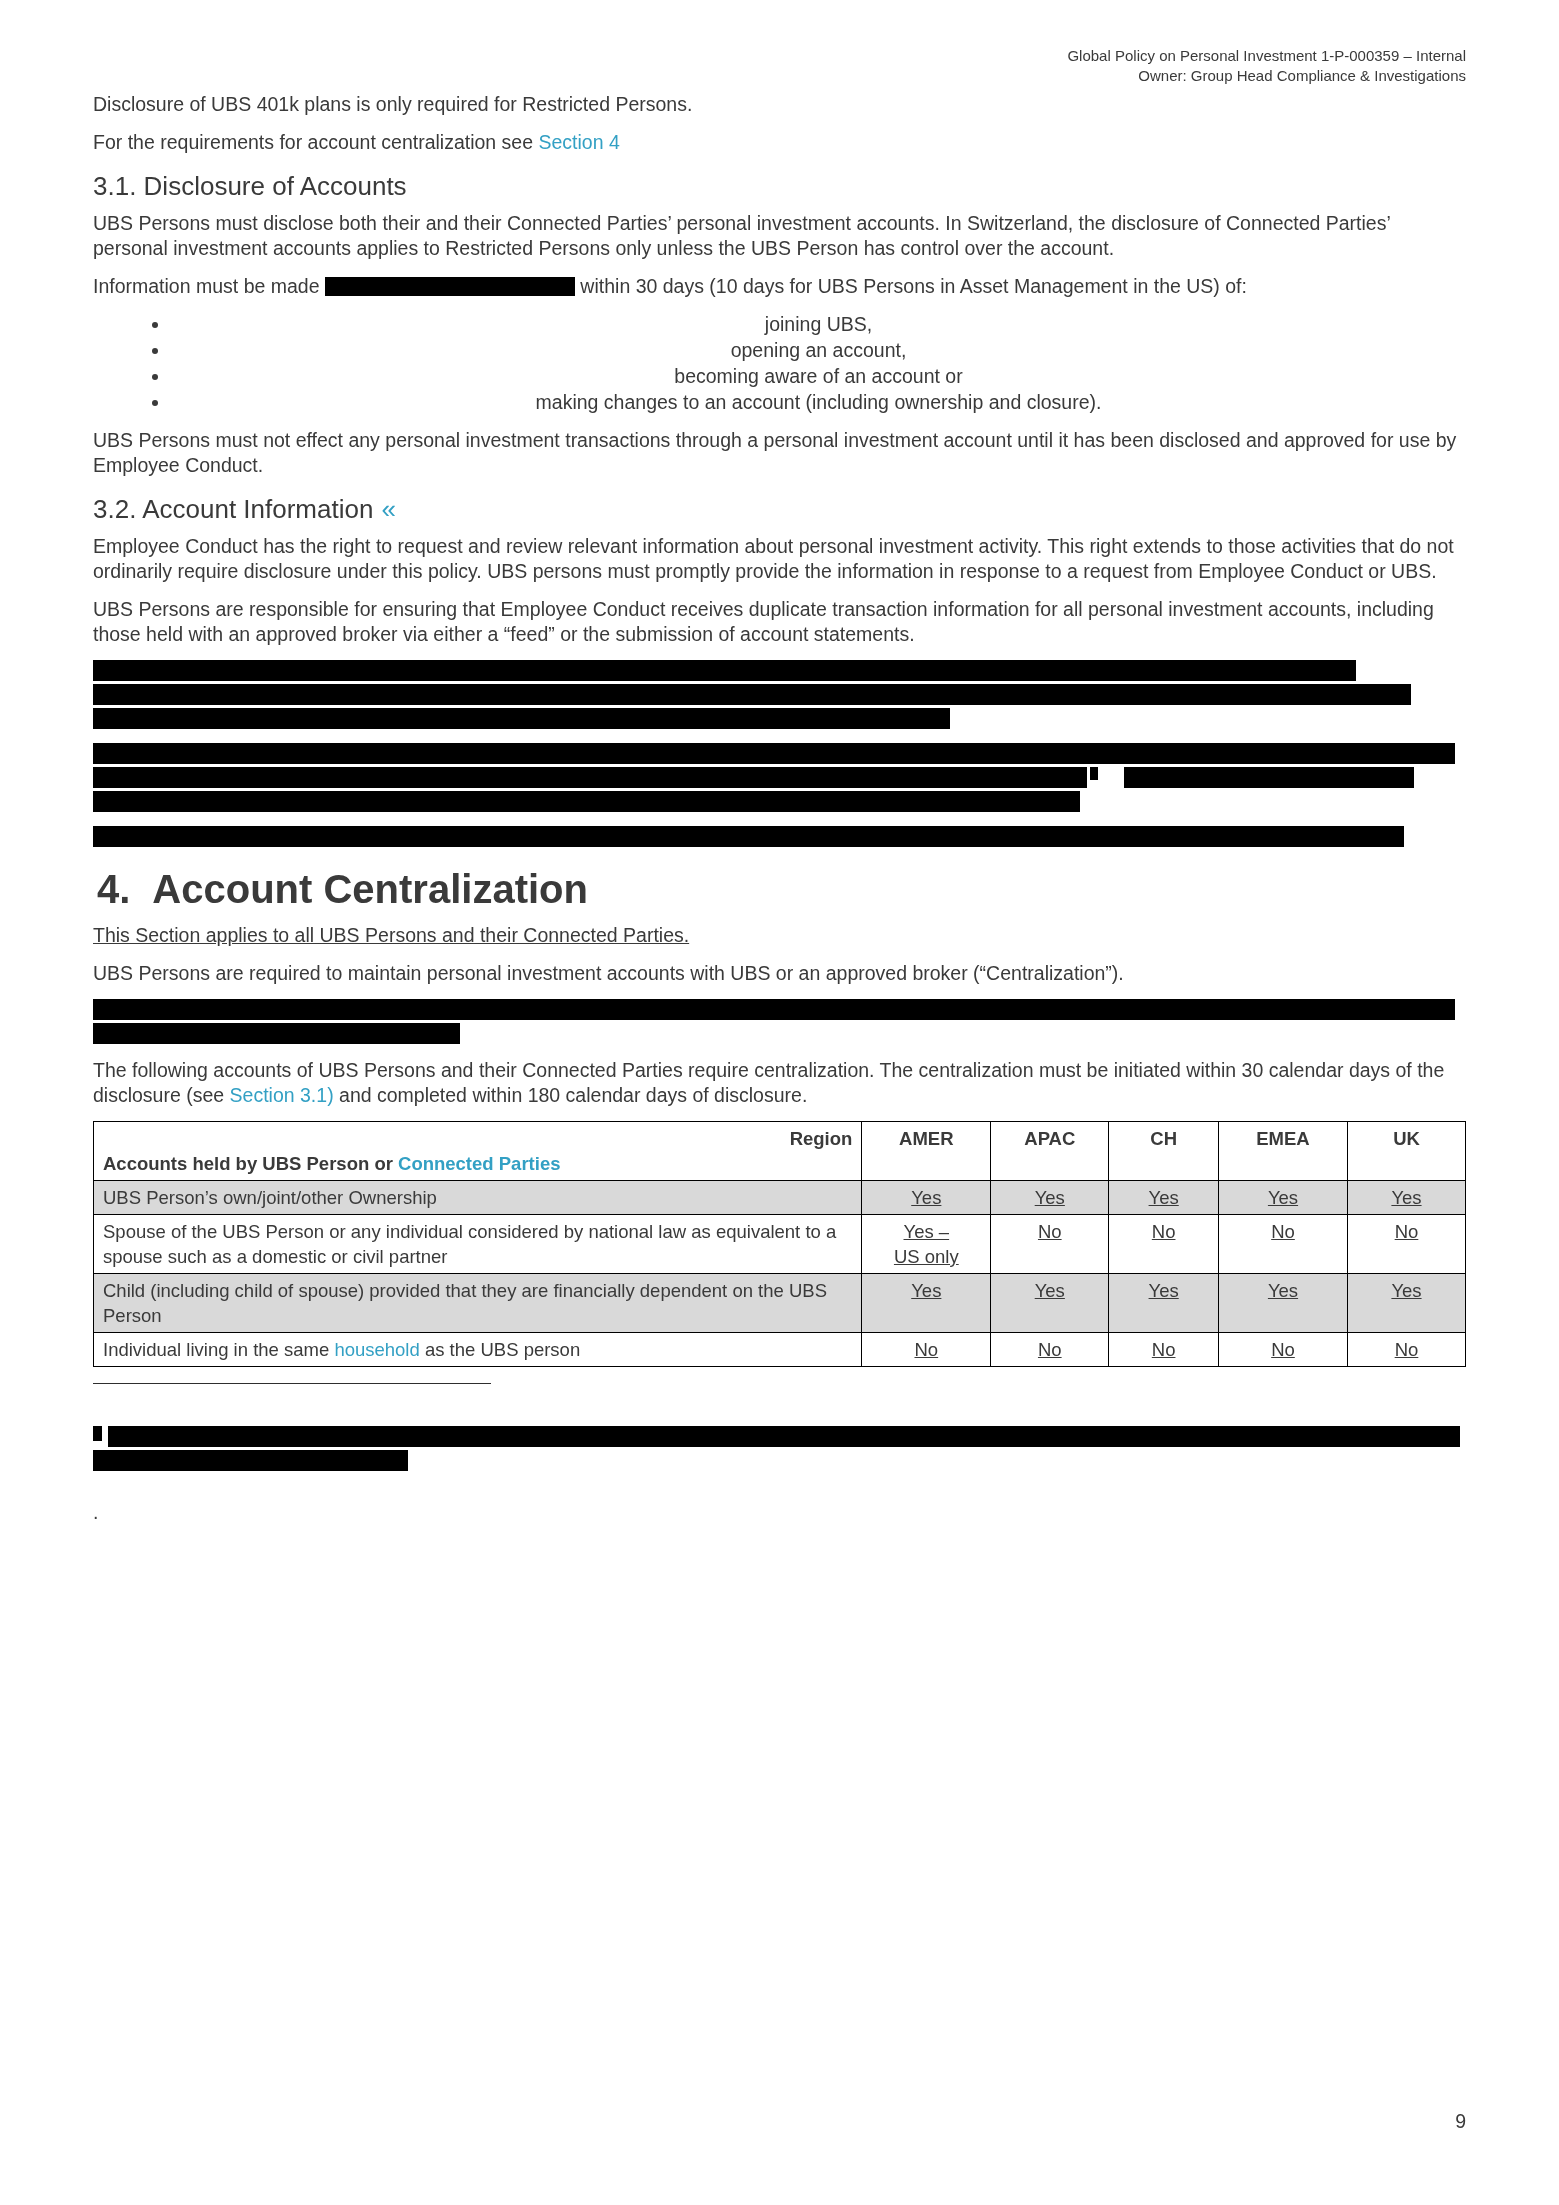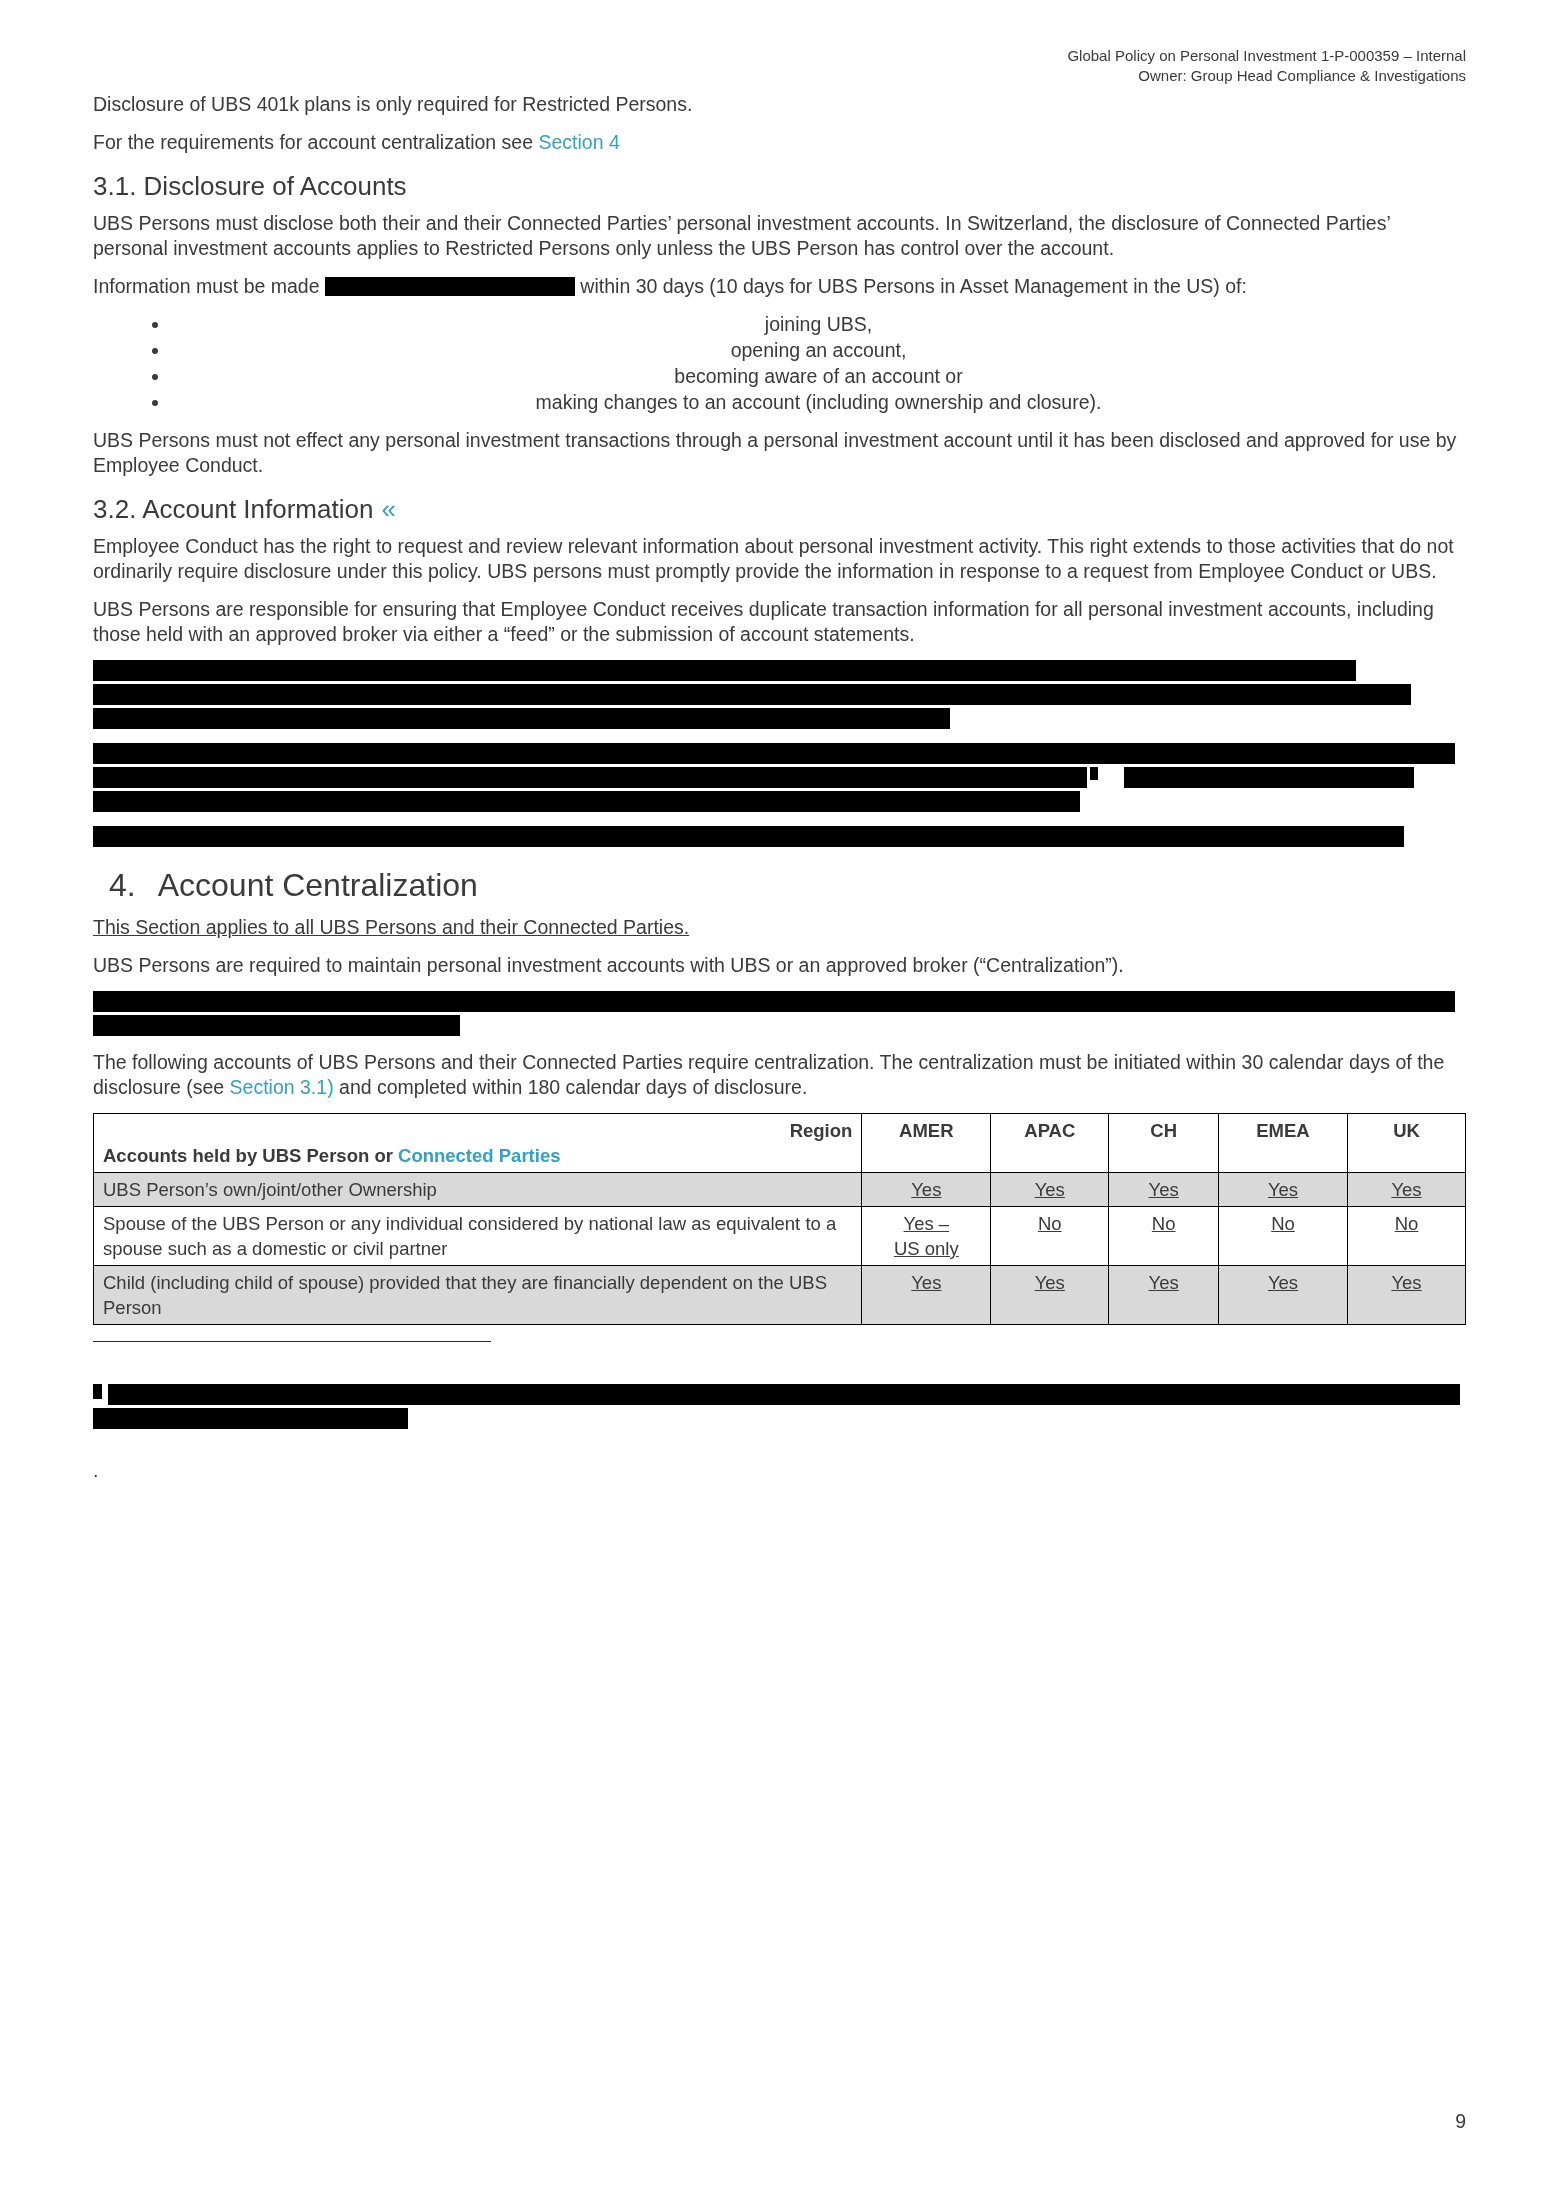--- a/index.html
+++ b/index.html
@@ -13,21 +13,21 @@
   .page { width: 100%; height: 100%; padding: 46px 93px 10px 93px; position: relative; }
 
   .doc-header { text-align: right; font-size: 15px; line-height: 20px; margin-bottom: 6px; }
 
   p { font-size: 19.5px; line-height: 25px; margin: 0 0 13px 0; }
 
   .link { color: var(--link, #33a0c4); text-decoration: none; cursor: pointer; }
 
   h2.sec { font-size: 26px; font-weight: 400; margin: 16px 0 9px 0; color: var(--text, #3a3a3a); }
   h2.sec .back-mark { margin-left: 8px; font-weight: 400; }
-  h1.sec { font-size: 32px; font-weight: 400; margin: 20px 0 11px 16px; color: var(--text, #3a3a3a); }
+  h1.sec { font-size: 40px; font-weight: 700; margin: 20px 0 11px 4px; color: var(--text, #3a3a3a); }
   h1.sec .num { display: inline-block; margin-right: 22px; }
 
   ul.bullets { margin: 0 0 13px 0; padding-left: 78px; text-align: center; }
   ul.bullets li { font-size: 19.5px; line-height: 25px; margin: 1px 0; }
 
   .redact-group { margin: 3px 0 14px 0; }
   .redact { background: var(--redaction, #000); height: 21px; margin-bottom: 3px; }
   .redact-row { display: flex; align-items: flex-start; margin-bottom: 3px; }
   .redact-row .seg { background: var(--redaction, #000); height: 21px; }
   .redact-tick { background: var(--redaction, #000); }
@@ -165,20 +165,28 @@
         <td class="val">No</td>
       </tr>
       <tr class="shaded">
         <td class="label">Child (including child of spouse) provided that they are financially dependent on the UBS Person</td>
         <td class="val">Yes</td>
         <td class="val">Yes</td>
         <td class="val">Yes</td>
         <td class="val">Yes</td>
         <td class="val">Yes</td>
       </tr>
+      <tr>
+        <td class="label"><span>Individual living in the same </span><a class="link">household</a><span> as the UBS person</span></td>
+        <td class="val">No</td>
+        <td class="val">No</td>
+        <td class="val">No</td>
+        <td class="val">No</td>
+        <td class="val">No</td>
+      </tr>
     </tbody>
   </table>
 
   <div class="footnote-rule"></div>
 
   <div class="redact-group bottom-redactions">
     <div class="redact-row">
       <div class="redact-tick" style="width:9px;height:15px"></div>
       <div class="seg" style="width:1352px;margin-left:6px"></div>
     </div>

